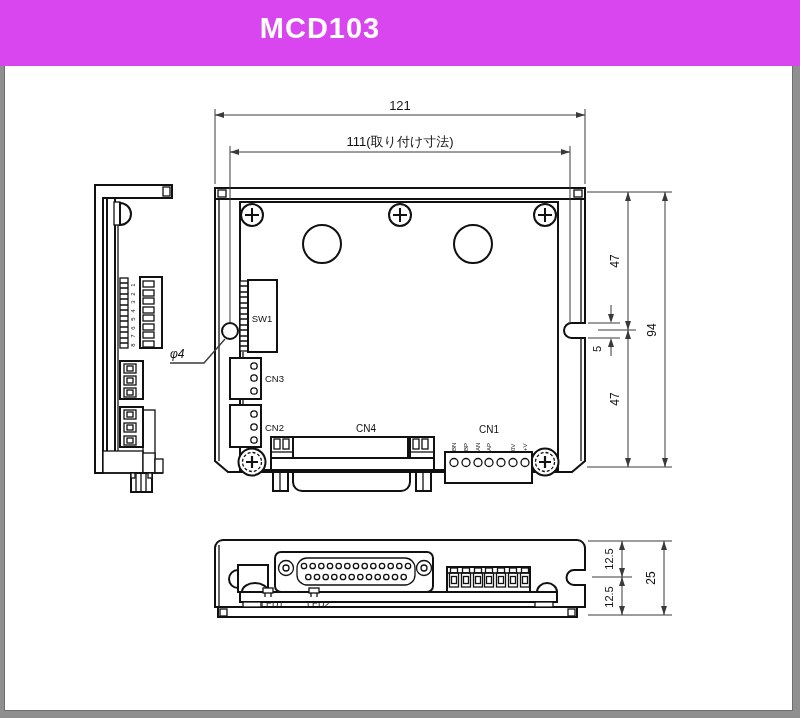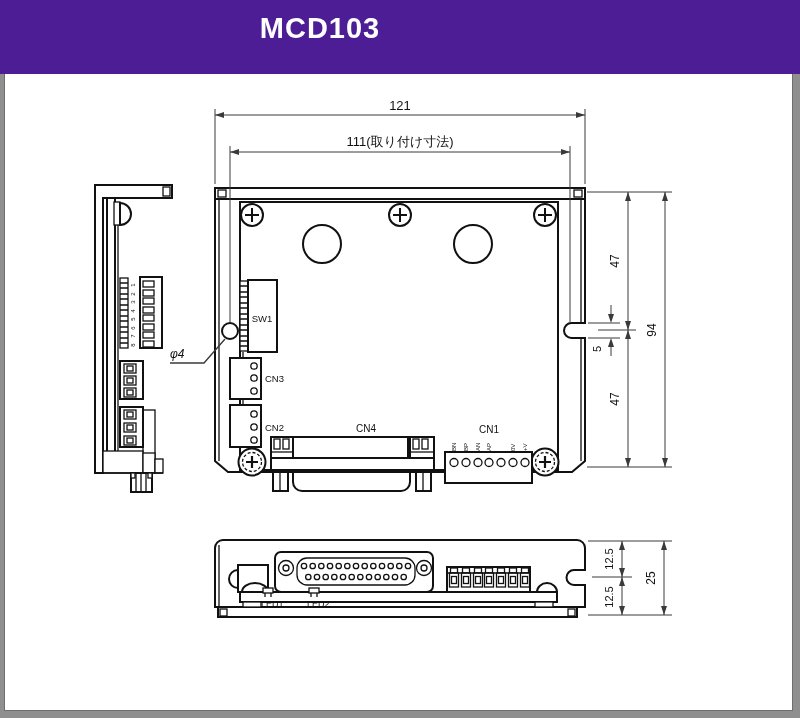--- a/index.html
+++ b/index.html
@@ -3,22 +3,22 @@
 <meta charset="utf-8">
 <style>
   html,body{margin:0;padding:0;}
   body{
     width:800px;height:718px;position:relative;
     background:#8f8f8f;
     font-family:"Liberation Sans",sans-serif;
     overflow:hidden;
   }
   .title-bar{
-    position:absolute;left:0;top:0;width:800px;height:74px;
-    background:#4c1d95;
+    position:absolute;left:0;top:0;width:800px;height:66px;
+    background:#d946ef;
   }
   .title-bar .title{
     position:absolute;left:320px;top:0;transform:translateX(-50%);
     line-height:57px;color:#ffffff;font-size:29px;font-weight:bold;
     letter-spacing:1px;white-space:nowrap;
   }
   .panel{
     position:absolute;left:4px;top:57px;width:789px;height:654px;
     background:#ffffff;border:1px solid #6e6e6e;box-sizing:border-box;
   }

